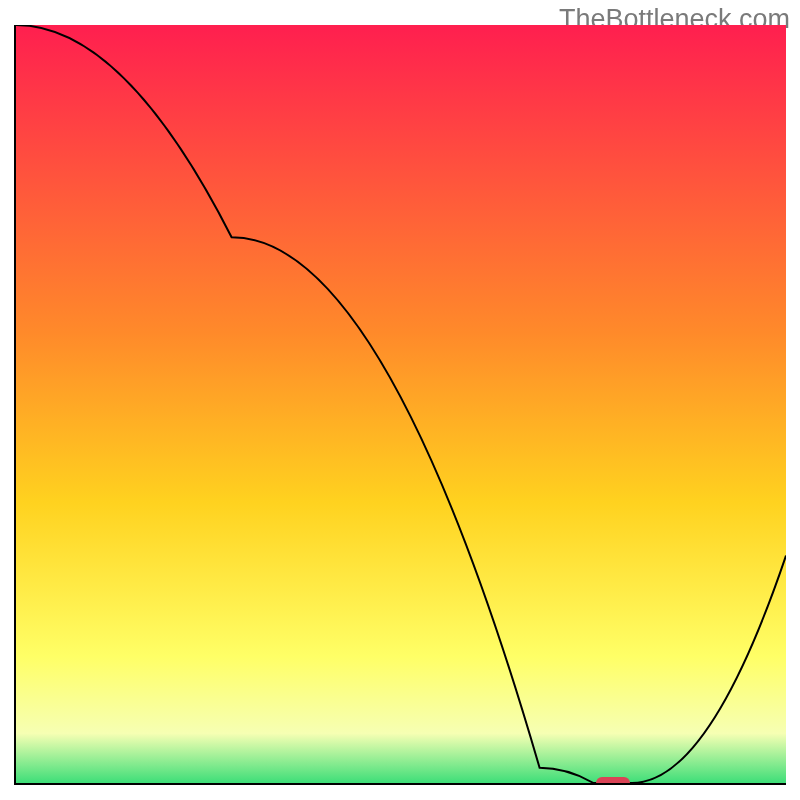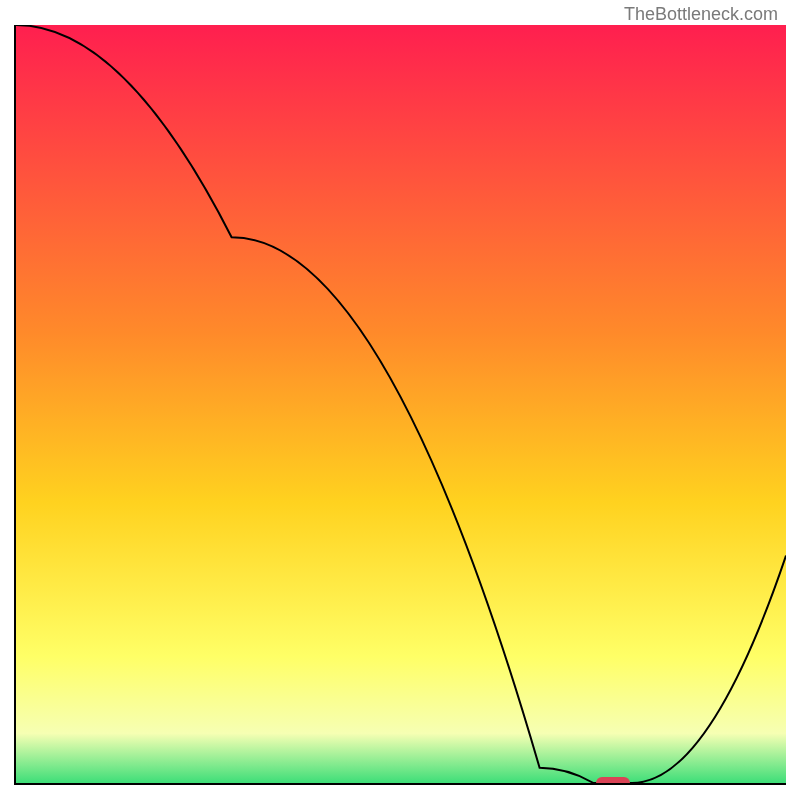--- a/index.html
+++ b/index.html
@@ -13,23 +13,23 @@
   }
   .frame {
     position: relative;
     width: 800px;
     height: 800px;
     box-sizing: border-box;
   }
   .watermark {
     position: absolute;
     top: 4px;
-    right: 22px;
+    right: 10px;
     color: #7a7a7a;
-    font-size: 18px;
+    font-size: 27px;
     font-weight: 500;
   }
   .plot {
     position: absolute;
     left: 14px;
     top: 25px;
     width: 772px;
     height: 760px;
     box-sizing: border-box;
     border-left: 2px solid #000;

